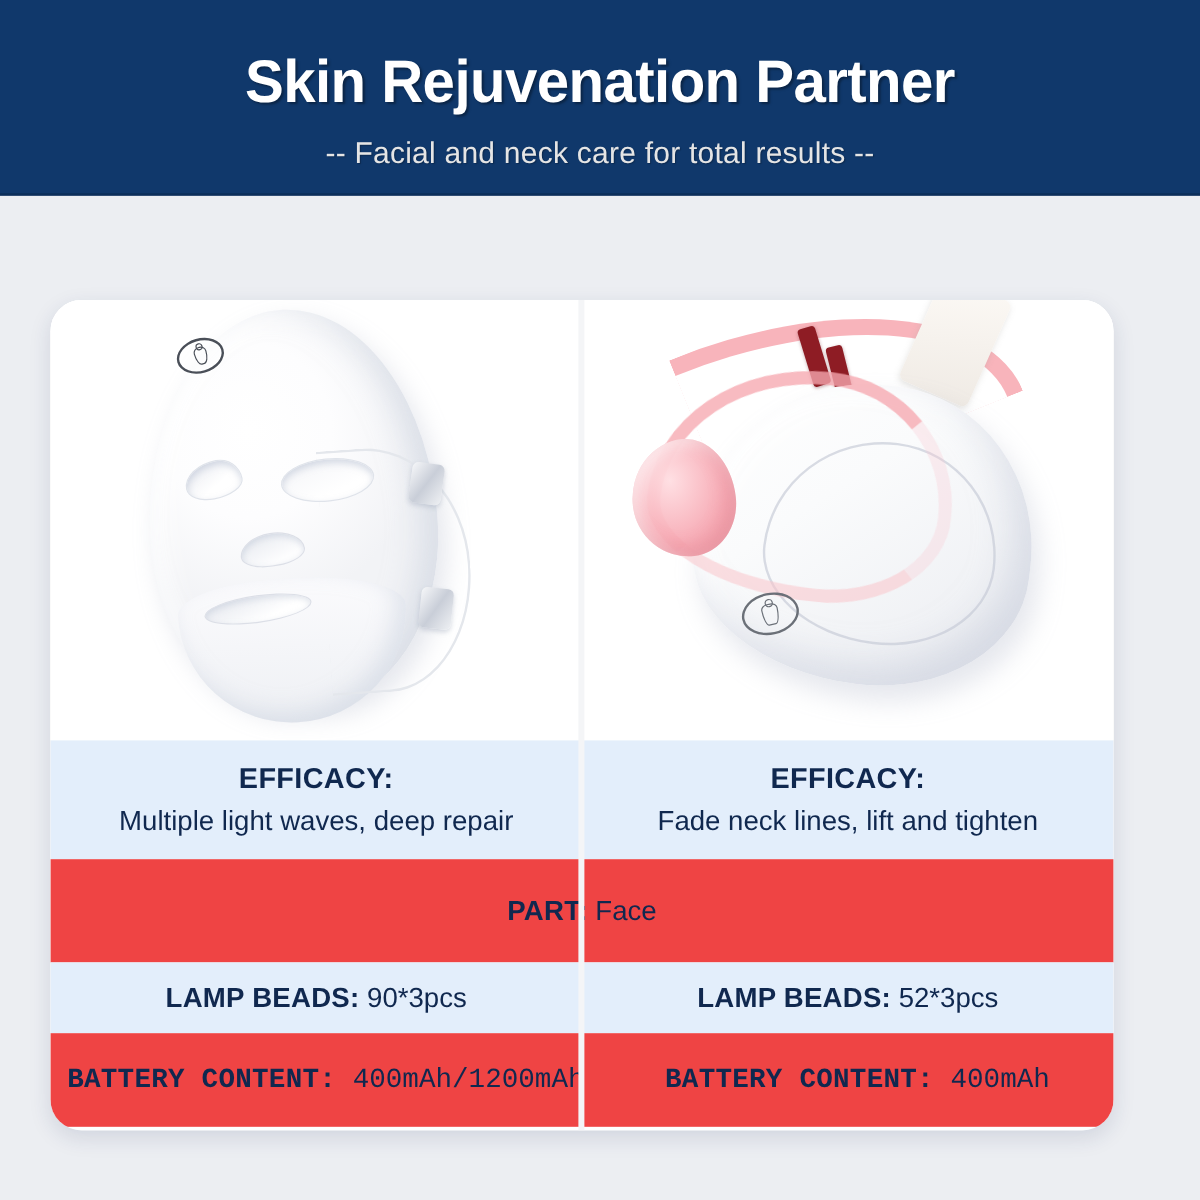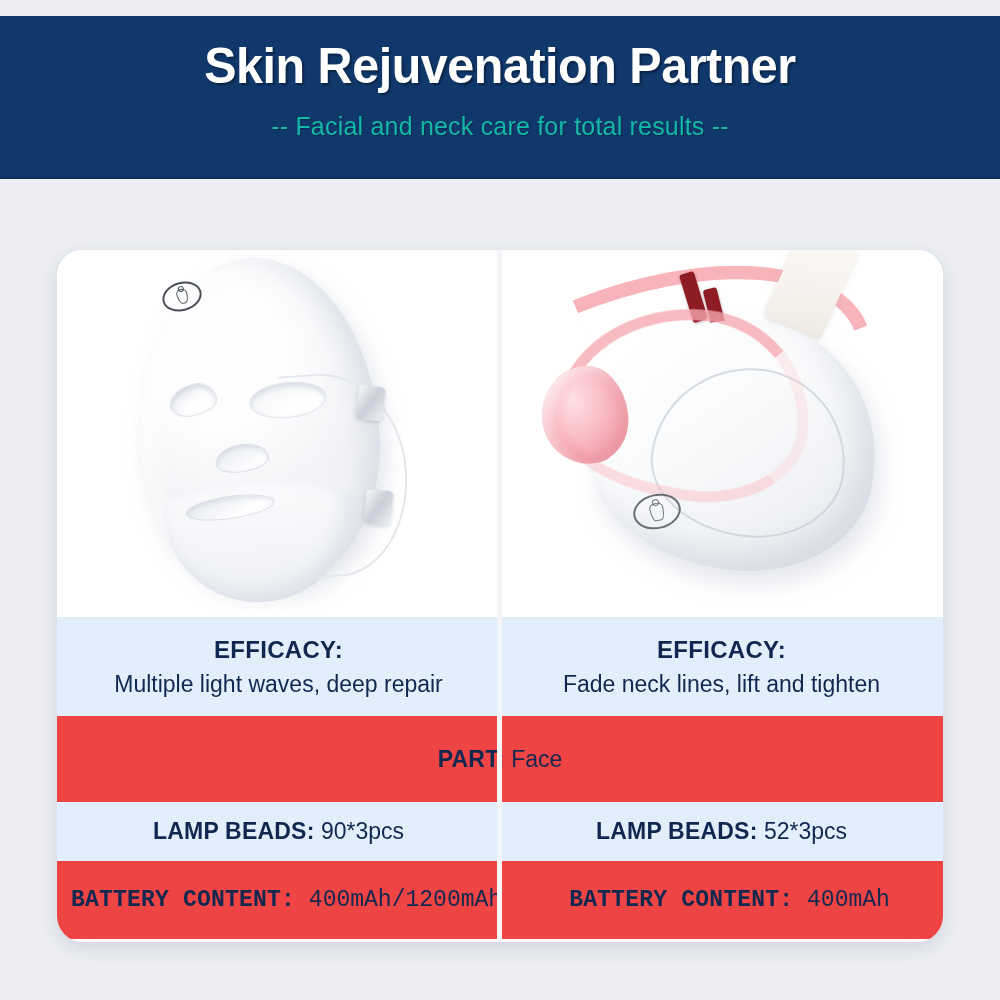--- a/index.html
+++ b/index.html
@@ -11,56 +11,56 @@
     height: 1000px;
     background: #eceef2;
     font-family: "Liberation Sans", sans-serif;
     overflow: hidden;
     position: relative;
   }
 
   
   #header-banner {
     position: absolute;
-    left: 0; top: 16px;
+    left: 0; top: 0;
     width: 1000px;
     height: 163px;
     background: #10386b;
     box-sizing: border-box;
     display: flex;
     flex-direction: column;
     align-items: center;
-    justify-content: flex-start;
+    justify-content: center;
     border-bottom: 2px solid #0c2e59;
   }
   #header-title {
     margin-top: 25px;
     font-size: 50px;
     font-weight: 700;
     color: #ffffff;
     letter-spacing: -0.5px;
     line-height: 1;
     text-shadow: 2px 2px 2px rgba(0,0,0,0.35);
     transform: scaleX(0.97);
     white-space: nowrap;
   }
   #header-subtitle {
     margin-top: 21px;
     font-size: 25px;
     font-weight: 400;
-    color: #14b8a6;
+    color: #e5e5e5;
     letter-spacing: 0.2px;
     white-space: nowrap;
     text-shadow: 1px 1px 1px rgba(0,0,0,0.25);
   }
 
   
   #product-card {
     position: absolute;
-    left: 57px;
+    left: 42px;
     top: 250px;
     width: 886px;
     height: 692px;
     background: #ffffff;
     border-radius: 26px;
     box-shadow: 0 6px 18px rgba(30,50,90,0.13);
     overflow: hidden;
     display: flex;
     flex-direction: column;
   }

